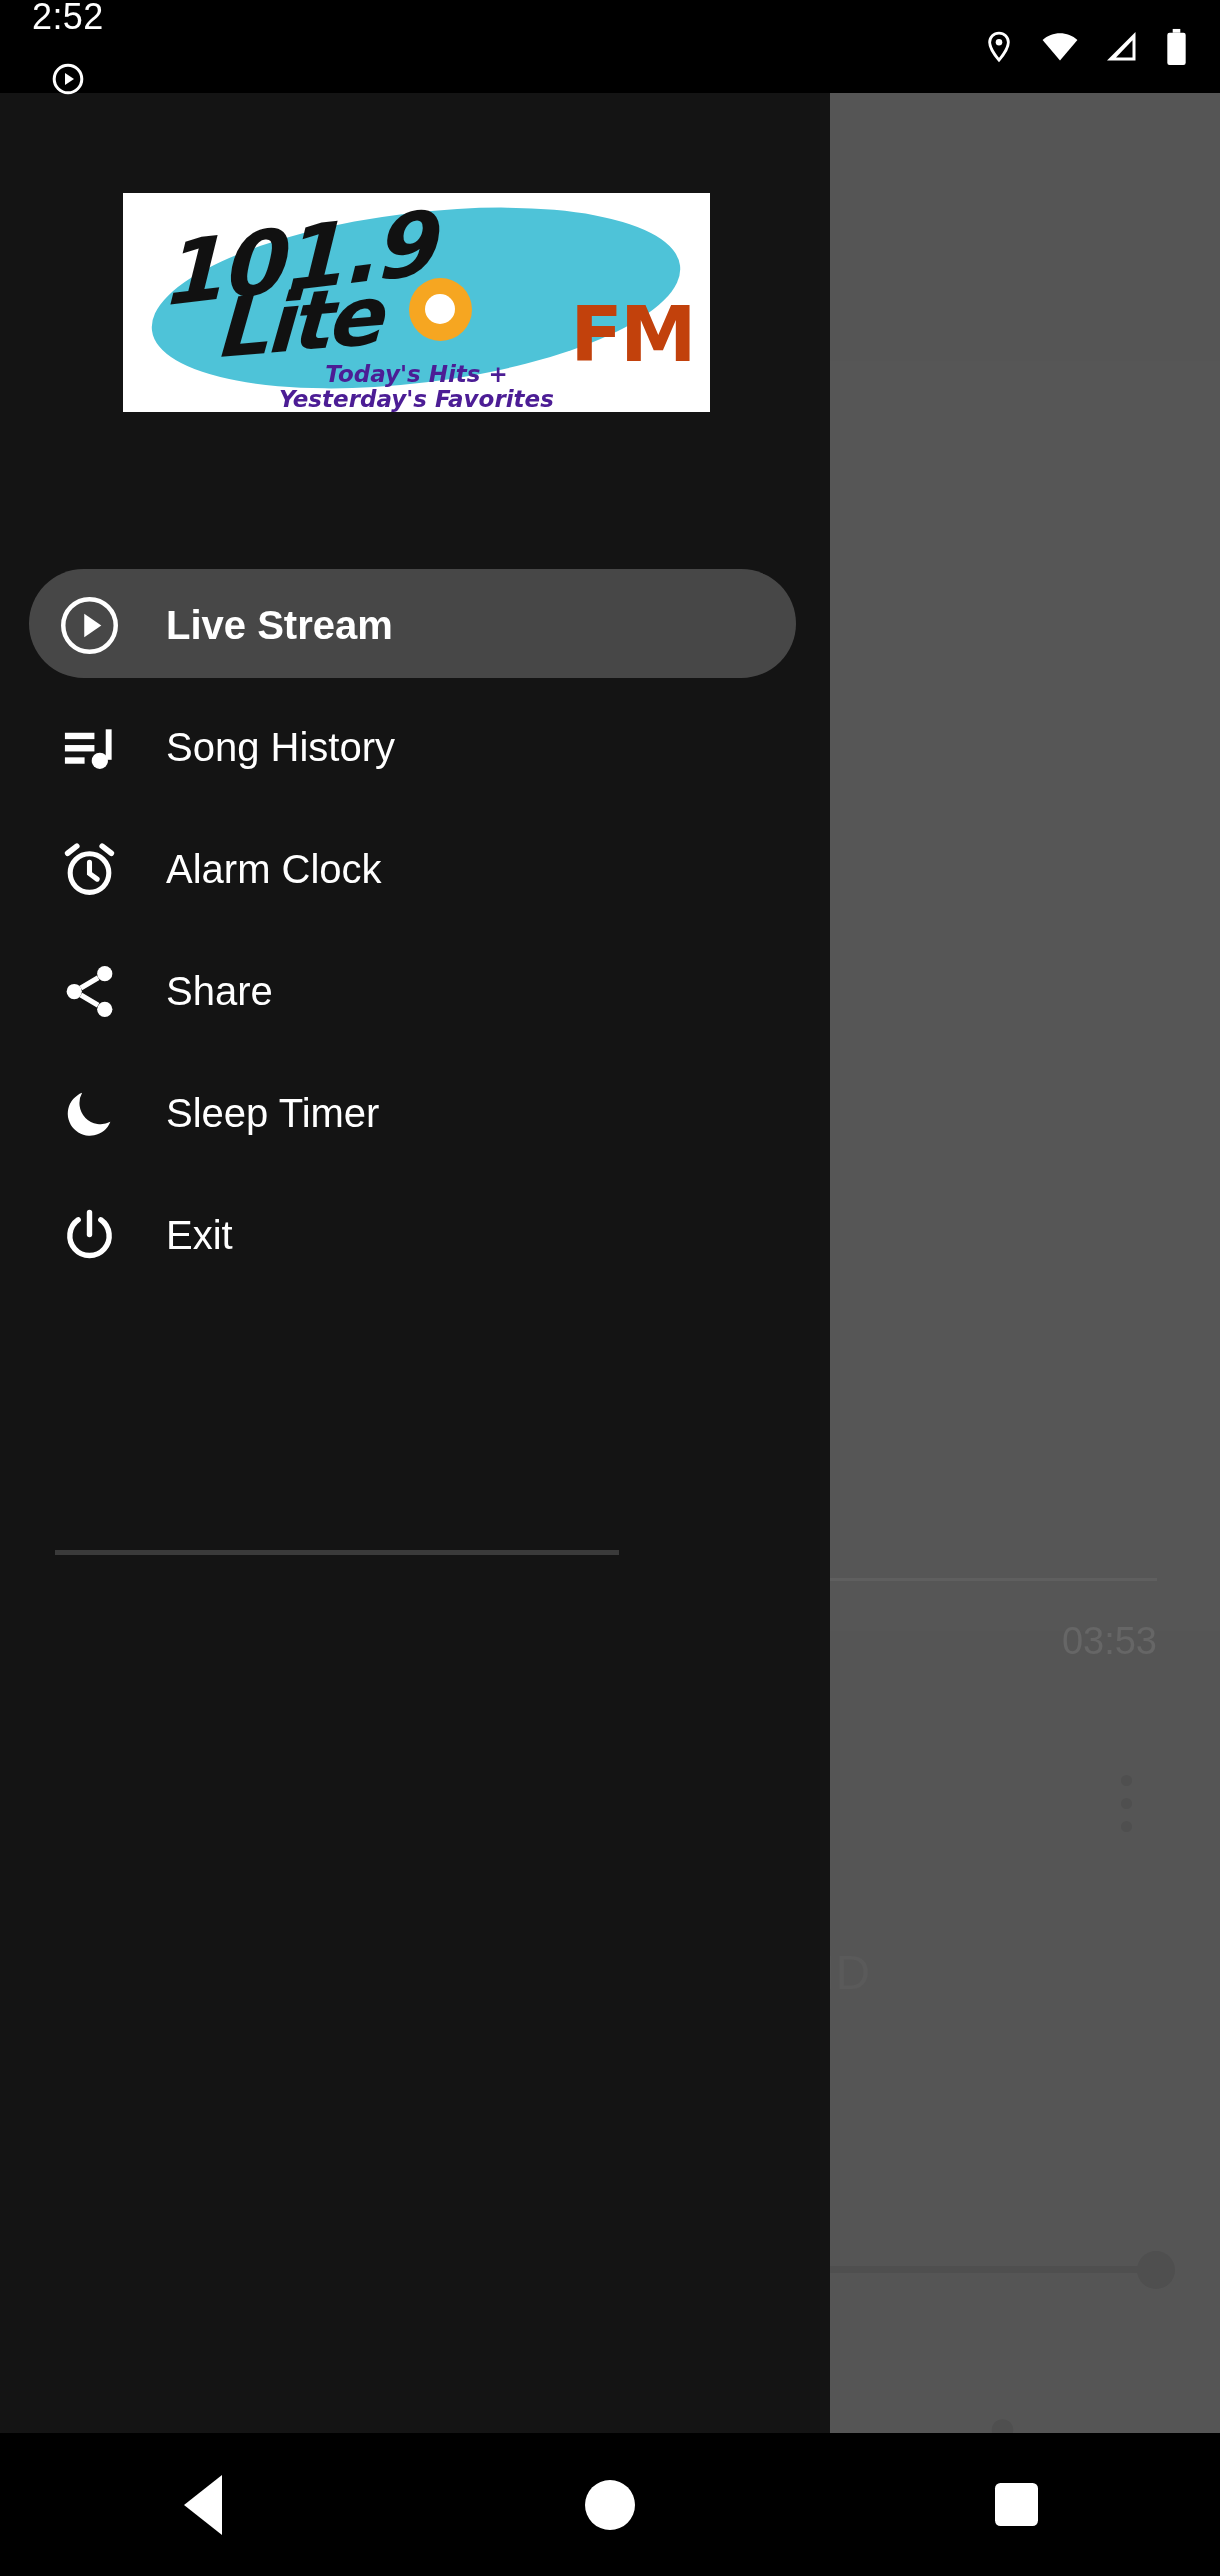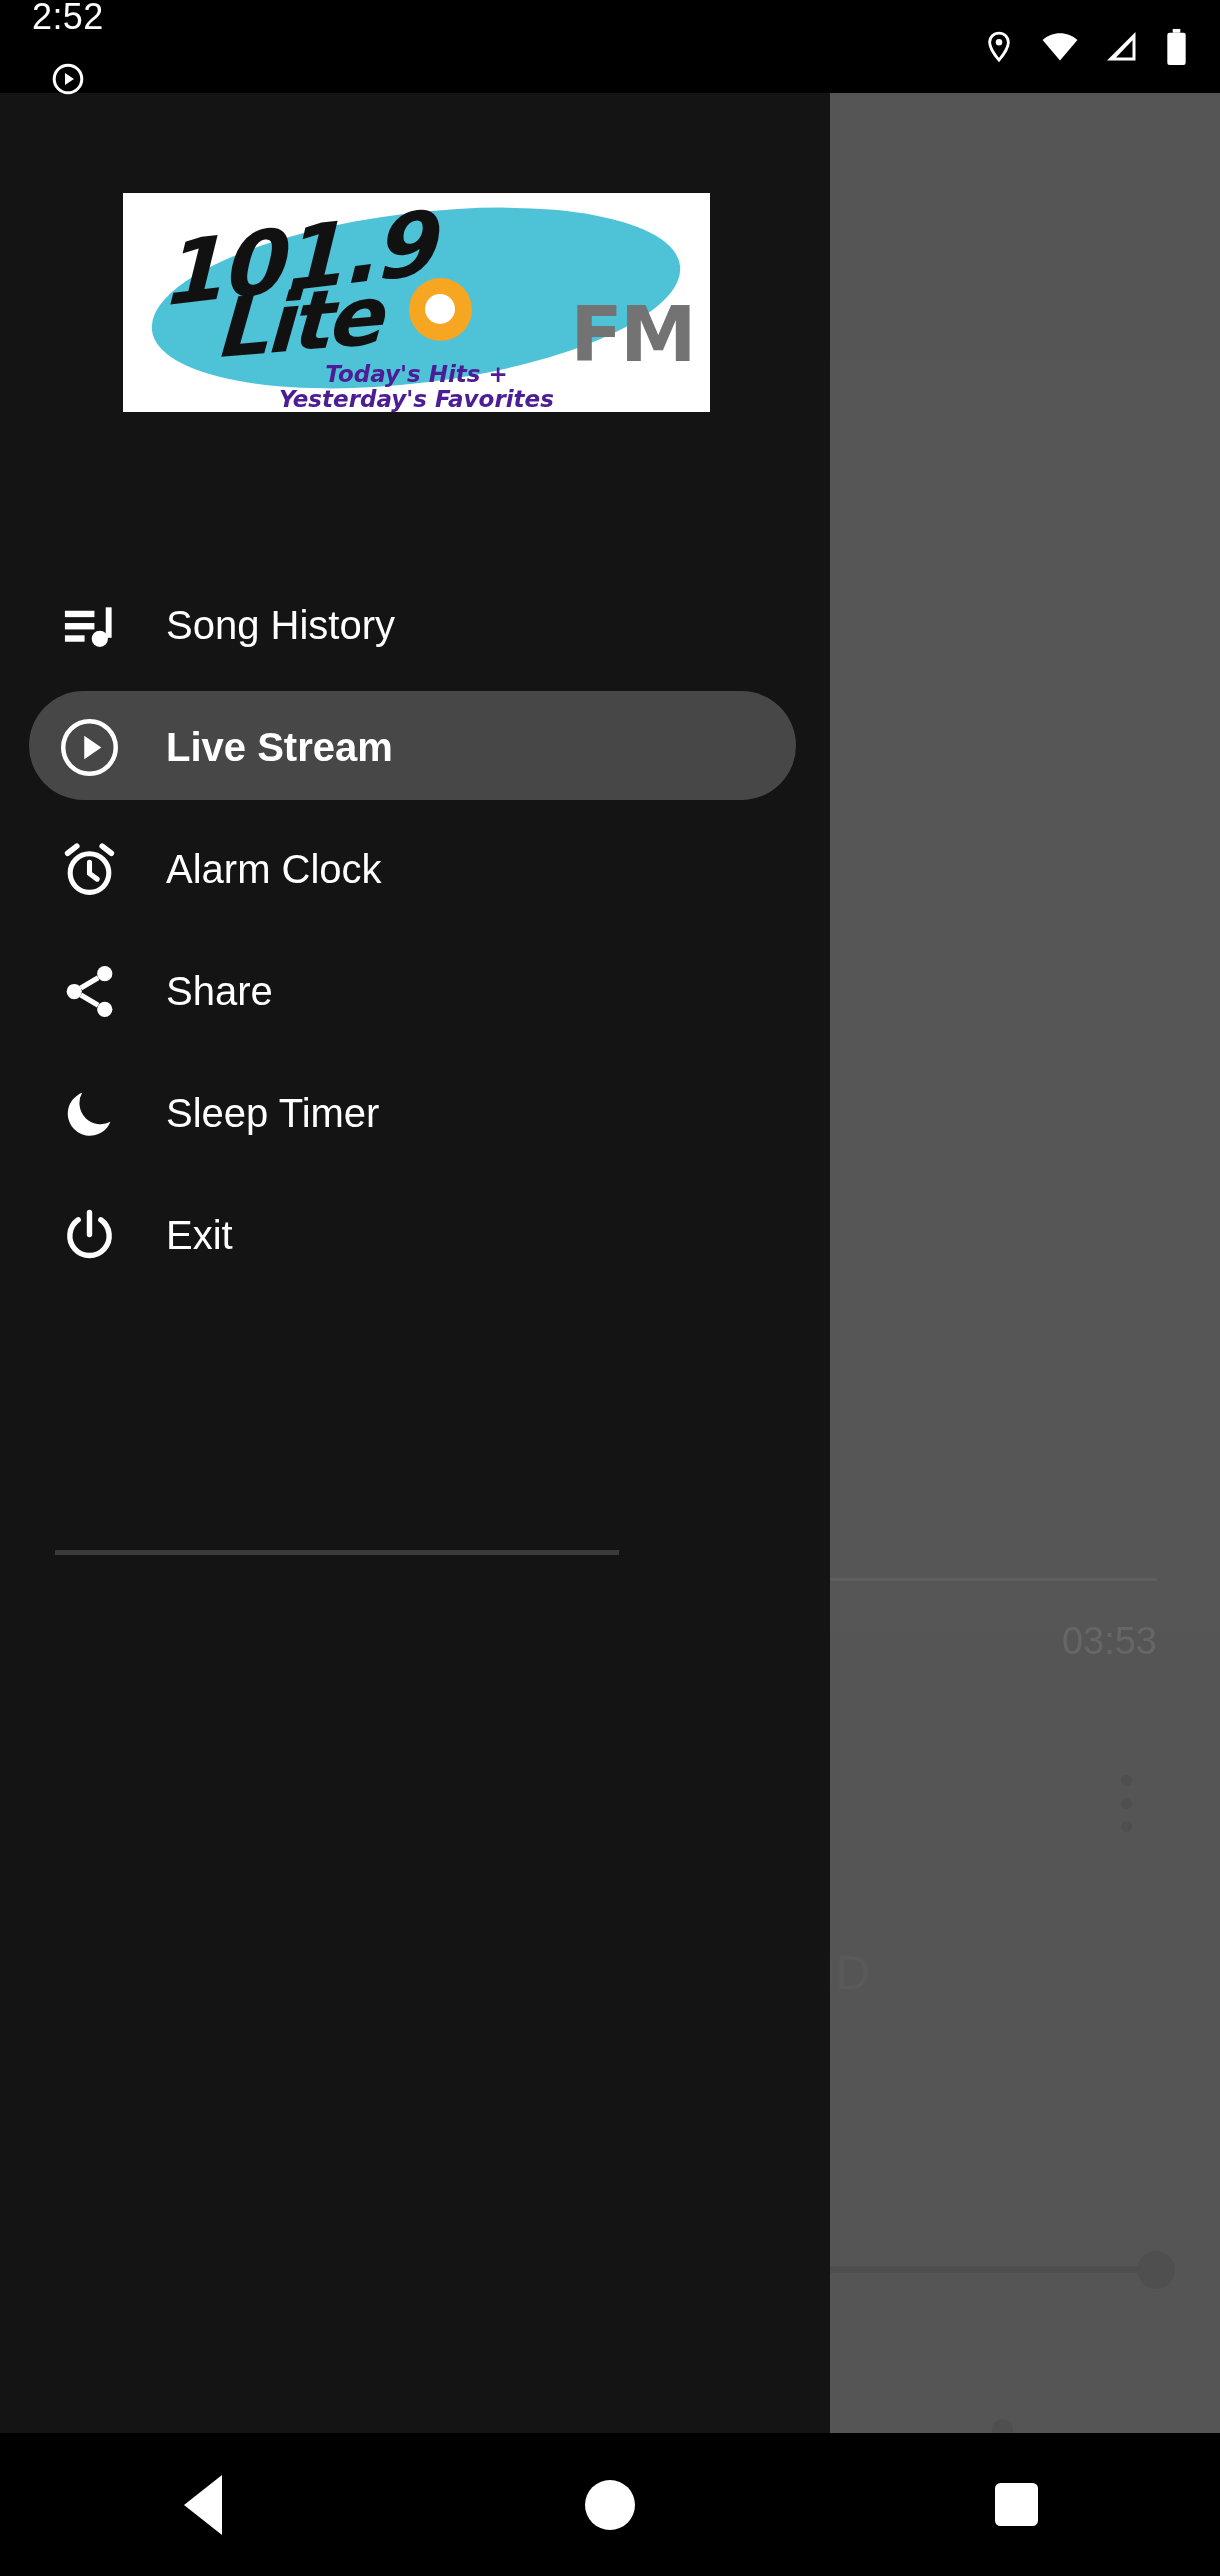--- a/index.html
+++ b/index.html
@@ -188,21 +188,21 @@
   #logo-lite {
     position:absolute; left:100px; top:81px;
     font-size:82px; font-weight:bold; font-style:italic;
     color:#111; letter-spacing:-3.6px;
     transform:skewX(-10deg) rotate(-5deg);
     font-family:"DejaVu Sans", sans-serif;
   }
   #logo-fm {
     position:absolute; right:16px; top:97px;
     font-size:77px; font-weight:bold;
-    color:#737373; letter-spacing:-2.7px;
+    color:#c2410c; letter-spacing:-2.7px;
     font-family:"DejaVu Sans", sans-serif;
   }
   #logo-tag1, #logo-tag2 {
     position:absolute; left:0; width:587px; text-align:center;
     font-size:23px; font-weight:bold; font-style:italic; color:#4c1d95;
     font-family:"DejaVu Sans", sans-serif;
   }
   #logo-tag1 { top:168px; }
   #logo-tag2 { top:193px; }
 
@@ -357,43 +357,43 @@
         <div id="logo-swirl"></div>
         <div id="logo-lite">Lite</div>
         <div id="logo-fm">FM</div>
         <div id="logo-tag1">Today's Hits +</div>
         <div id="logo-tag2">Yesterday's Favorites</div>
       </div>
     </div>
 
     <div id="drawer-menu">
 
+      <div class="menu-item selected">
+        <span class="menu-icon">
+          <svg width="63" height="63" viewBox="0 0 24 24">
+            <circle cx="12" cy="12" r="10" stroke="#fff" stroke-width="1.7" fill="none"></circle>
+            <path d="M10 7.5l6.5 4.5-6.5 4.5V7.5z" fill="#fff"></path>
+          </svg>
+        </span>
+        <span class="menu-label">Live Stream</span>
+      </div>
+
       <div class="menu-item">
         <span class="menu-icon">
           <svg width="59" height="59" viewBox="0 0 24 24">
             <rect x="2" y="6" width="12" height="2.6" fill="#fff"></rect>
             <rect x="2" y="11" width="12" height="2.6" fill="#fff"></rect>
             <rect x="2" y="16" width="8" height="2.6" fill="#fff"></rect>
             <rect x="18.6" y="4.6" width="2.4" height="12.4" fill="#fff"></rect>
             <circle cx="16.2" cy="17.4" r="3.3" fill="#fff"></circle>
           </svg>
         </span>
         <span class="menu-label">Song History</span>
       </div>
 
-      <div class="menu-item selected">
-        <span class="menu-icon">
-          <svg width="63" height="63" viewBox="0 0 24 24">
-            <circle cx="12" cy="12" r="10" stroke="#fff" stroke-width="1.7" fill="none"></circle>
-            <path d="M10 7.5l6.5 4.5-6.5 4.5V7.5z" fill="#fff"></path>
-          </svg>
-        </span>
-        <span class="menu-label">Live Stream</span>
-      </div>
-
 
       <div class="menu-item">
         <span class="menu-icon">
           <svg width="61" height="61" viewBox="0 0 24 24">
             <circle cx="12" cy="13.4" r="7.6" stroke="#fff" stroke-width="2" fill="none"></circle>
             <path d="M12 9.2v4.4l3 2.2" stroke="#fff" stroke-width="2" fill="none" stroke-linecap="round"></path>
             <path d="M3.4 5.6L7 2.8M20.6 5.6L17 2.8" stroke="#fff" stroke-width="2.2" stroke-linecap="round"></path>
           </svg>
         </span>
         <span class="menu-label">Alarm Clock</span>

